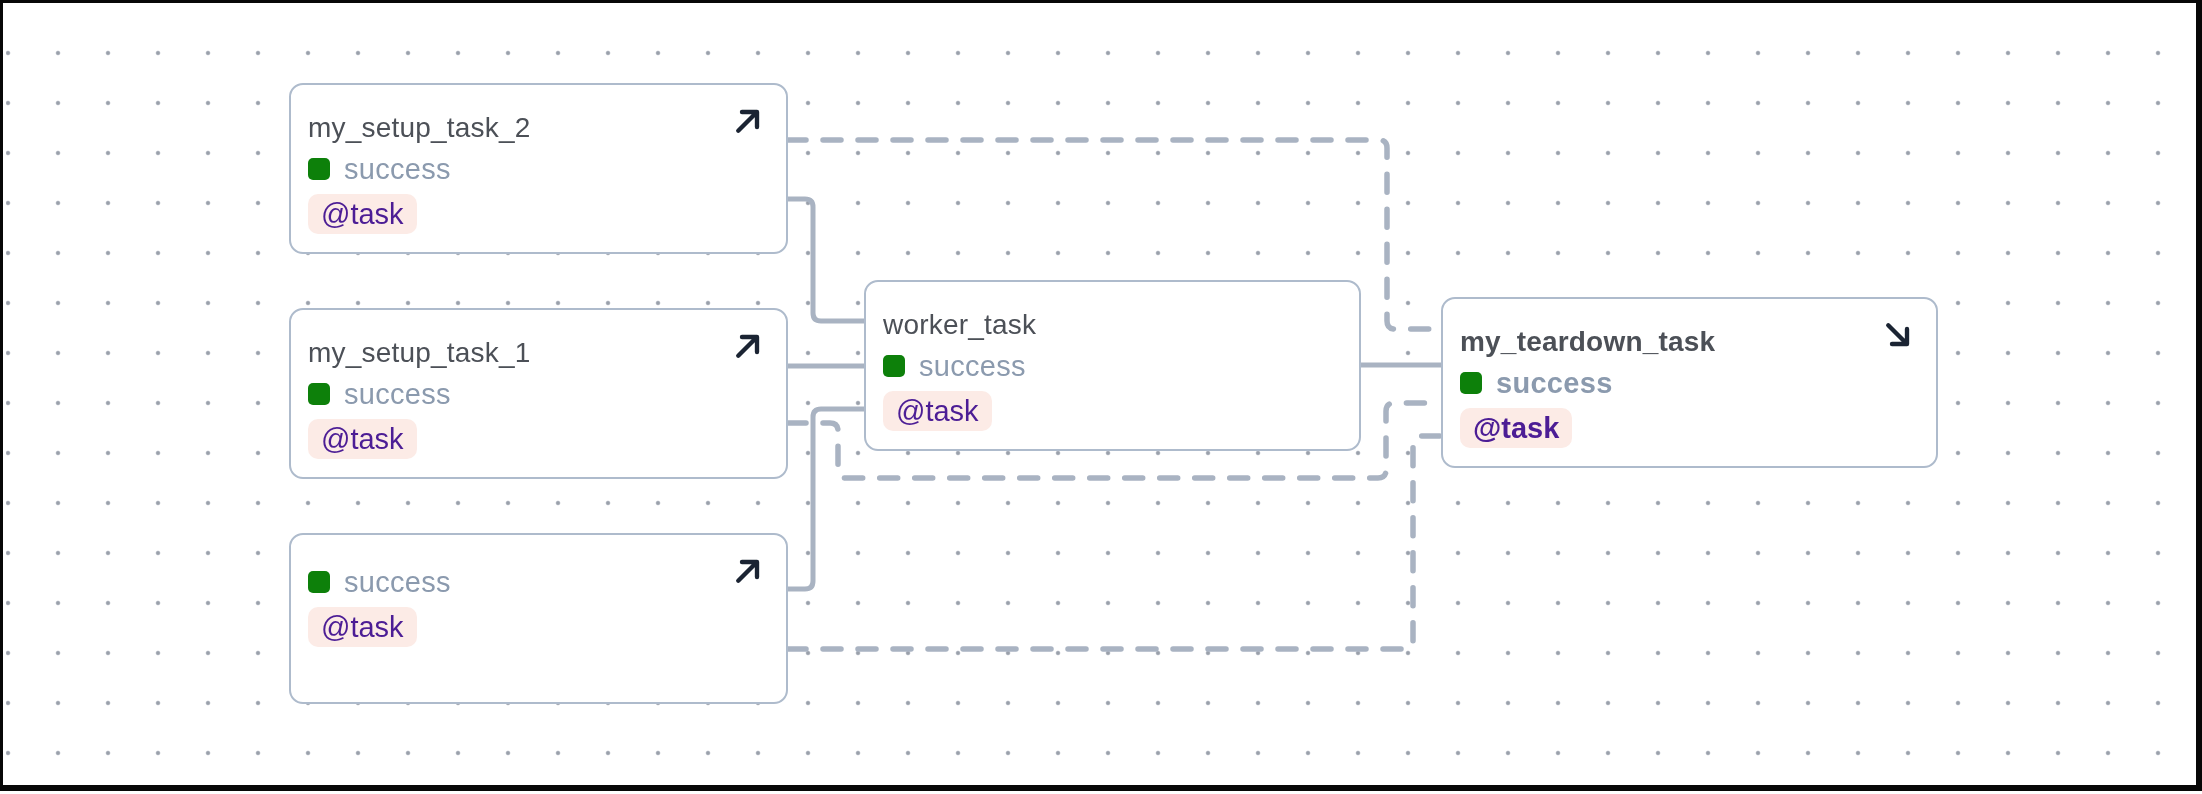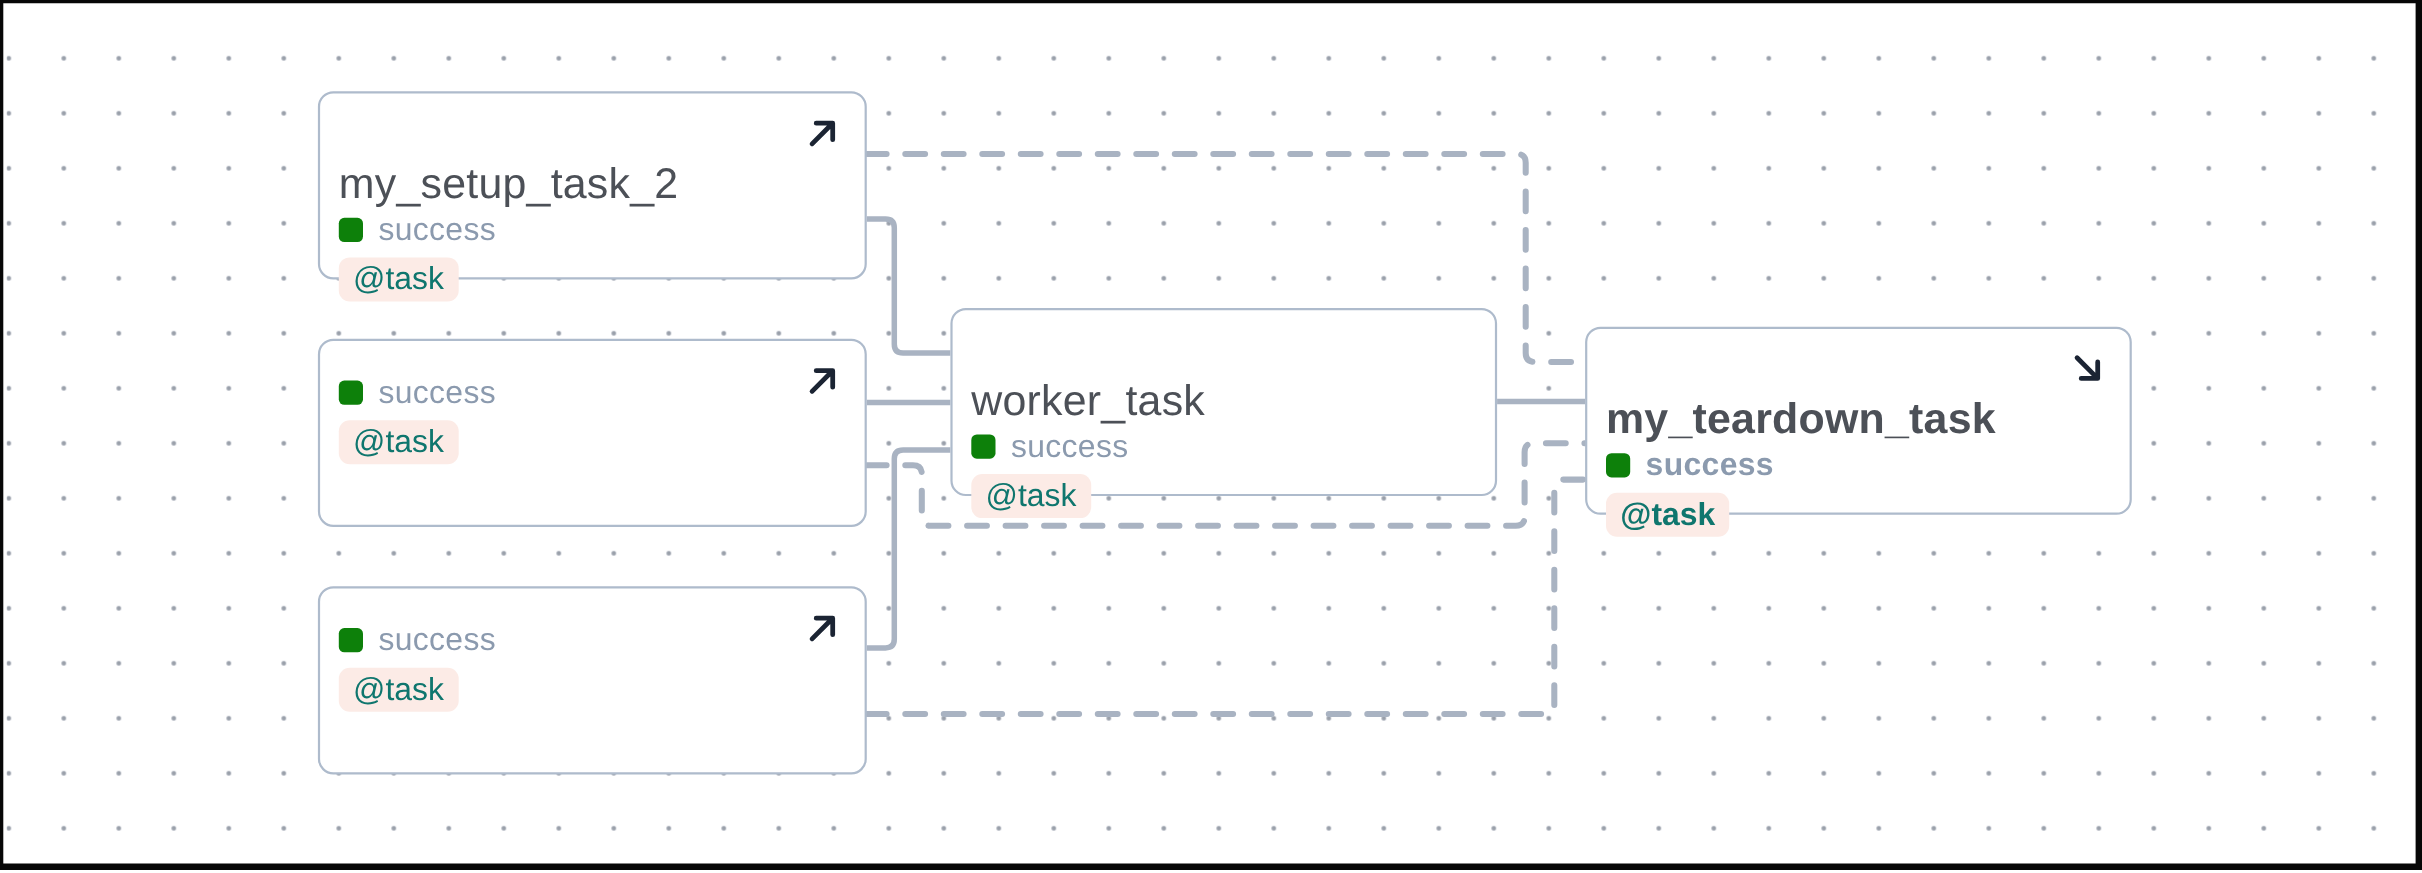--- a/index.html
+++ b/index.html
@@ -17,28 +17,28 @@
           background-size:50px 50px;background-position:-23px 22px;}
 
   svg.edges{position:absolute;left:0;top:0;width:2202px;height:794px;overflow:visible;}
   path.edge{fill:none;stroke:#a9b3c2;}
   path.edge.solid{stroke-width:5px;}
   path.edge.dashed{stroke-width:5.5px;stroke-dasharray:18 17;stroke-linecap:round;}
 
   .node{position:absolute;box-sizing:border-box;background:#ffffff;
         border:2px solid #aebbcc;border-radius:14px;
         padding:24px 24px 0 17px;}
-  .node .title{display:block;font-size:39px;line-height:37px;color:#4c5057;
-               letter-spacing:0.2px;white-space:nowrap;margin-top:40px;}
+  .node .title{display:block;font-size:28px;line-height:37px;color:#4c5057;
+               letter-spacing:0.2px;white-space:nowrap;}
   .status-row{display:flex;align-items:center;margin-top:8px;height:30px;}
   .status-square{width:22px;height:22px;border-radius:5px;background:#0d800a;
                  flex:0 0 auto;margin-right:14px;}
   .status-text{font-size:29px;color:#8b9aae;letter-spacing:0.3px;}
   .badge-row{margin-top:10px;}
-  .badge{display:inline-block;font-size:29px;line-height:34px;color:#0f766e;
+  .badge{display:inline-block;font-size:29px;line-height:34px;color:#4c1d95;
          background:#fcebe6;border-radius:10px;padding:3px 13px;}
   .corner-icon{position:absolute;top:18px;right:20px;width:36px;height:36px;}
   .corner-icon svg{width:36px;height:36px;display:block;}
   .corner-icon path{fill:none;stroke:#1b2433;stroke-width:2.9;
                     stroke-linecap:round;stroke-linejoin:round;}
 </style>
 </head>
 <body>
 
 <div class="frame">
@@ -62,20 +62,21 @@
     </span>
     <div class="status-row">
       <span class="status-square" style="background: rgb(13, 128, 10);"></span>
       <span class="status-text">success</span>
     </div>
     <div class="badge-row">
       <span class="badge">@task</span>
     </div>
   </div>
         <div class="node" style="left: 283px; top: 302px; width: 499px; height: 171px;">
+    <span class="title">my_setup_task_1</span>
     <span class="corner-icon">
       <svg viewBox="0 0 24 24">
               <path d="M5.5 18.5 L17.5 6.5 M8 6 H18 V16"></path>
             </svg>
     </span>
     <div class="status-row">
       <span class="status-square" style="background: rgb(13, 128, 10);"></span>
       <span class="status-text">success</span>
     </div>
     <div class="badge-row">

